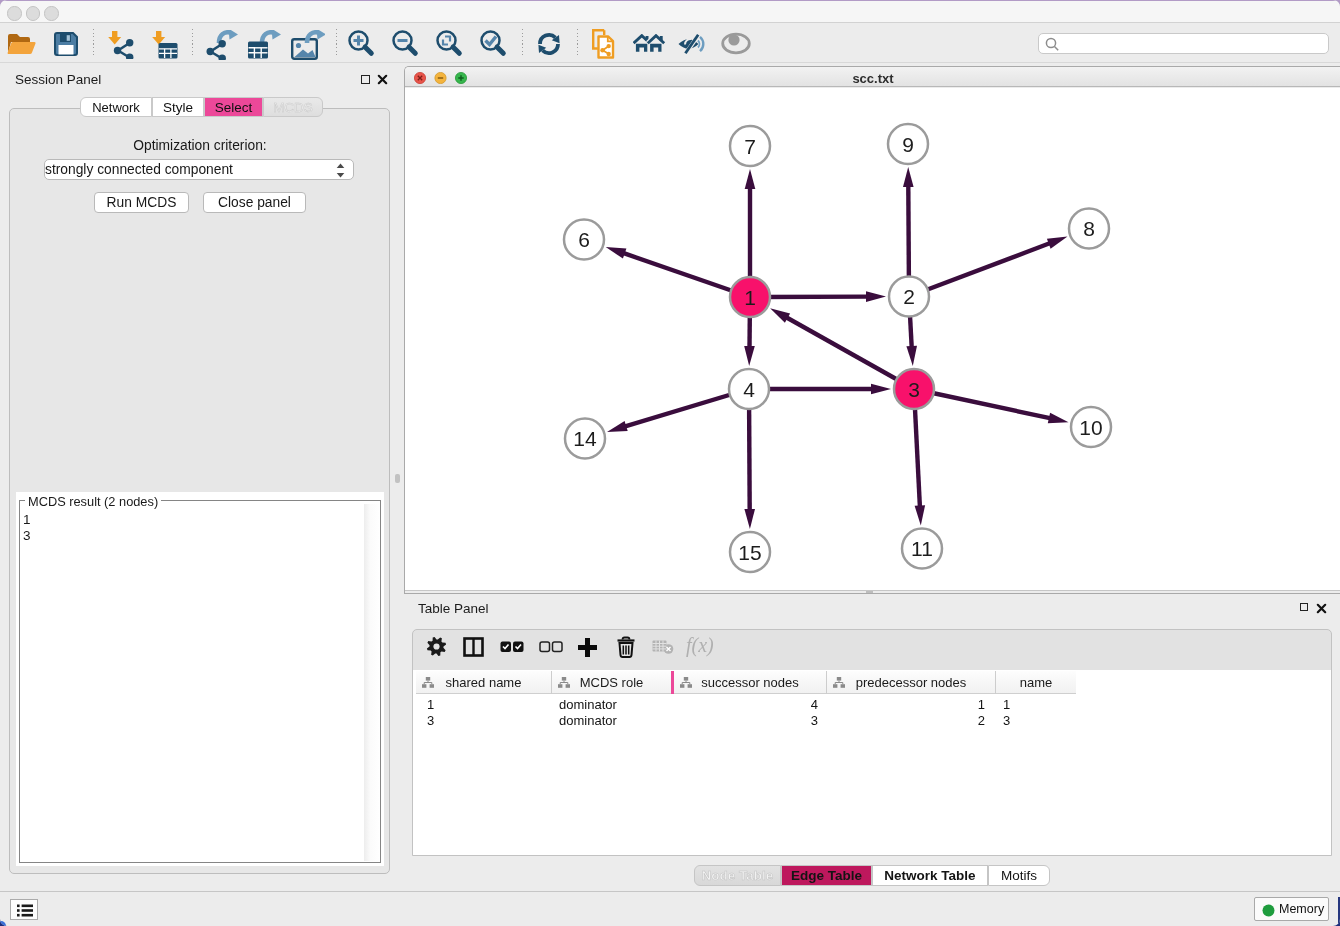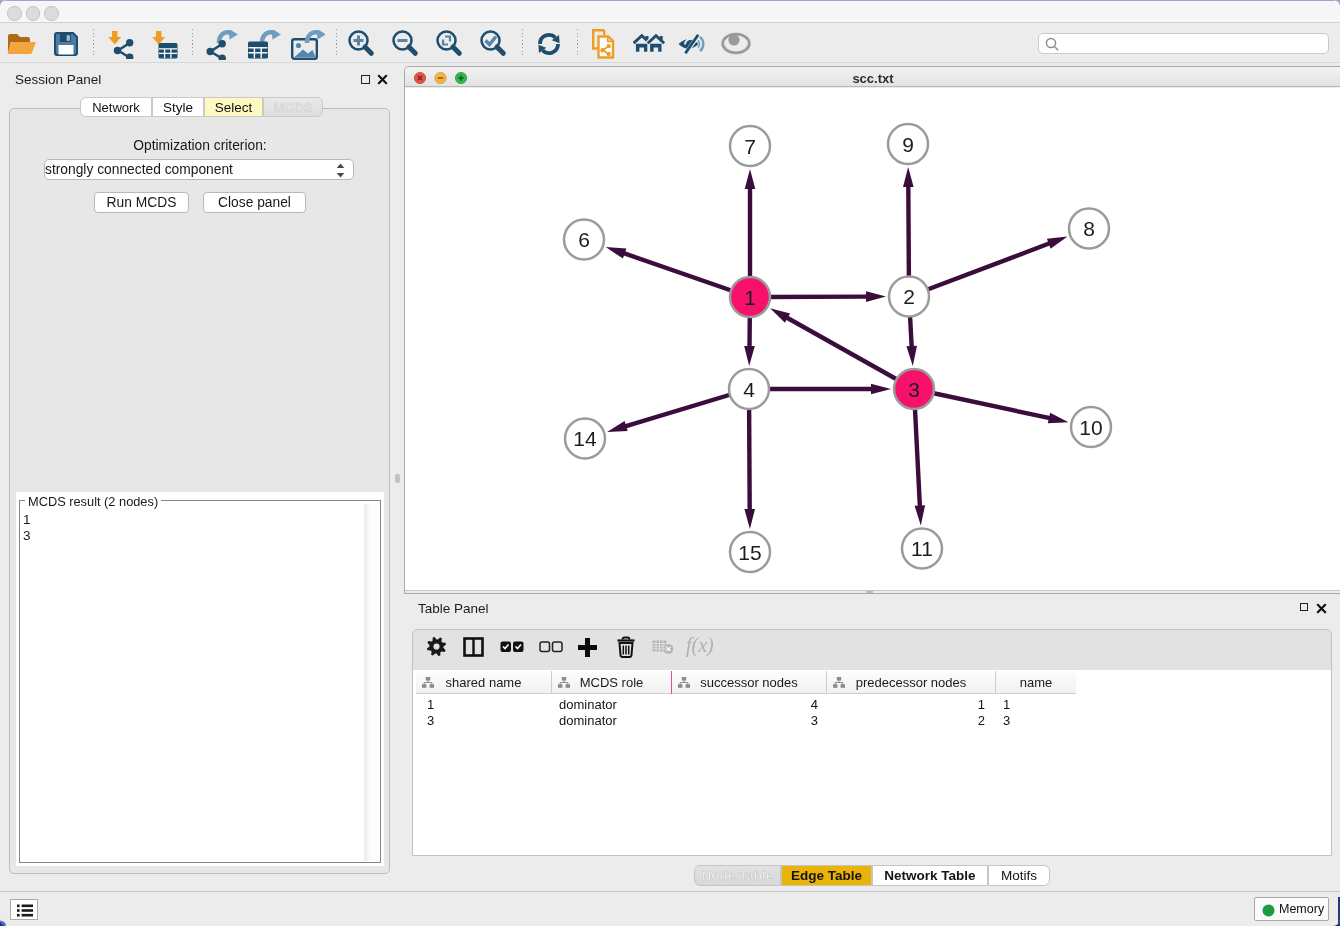--- a/index.html
+++ b/index.html
@@ -166,21 +166,21 @@
       </svg>
     </div>
 <div class="abs" style="left:15px;top:72px;font-size:13.5px;color:#1b1b1b">Session Panel</div>
 <div class="abs" style="left:361px;top:75px;width:9px;height:9px;border:1.6px solid #222"></div>
 <svg class="abs" style="left:377px;top:74px" width="11" height="11" viewBox="0 0 11 11">
       <path d="M1.8,1.8 L9.2,9.2 M9.2,1.8 L1.8,9.2" stroke="#111" stroke-width="2.2" stroke-linecap="round"></path>
     </svg>
 <div class="abs" style="left:9px;top:108px;width:381px;height:766px;background:#e7e7e7;border:1px solid #bdbdbd;border-radius:5px"></div>
 <div class="abs" style="left:80px;top:97px;width:72px;height:20px;background:#fff;border:1px solid #c9c9c9;border-radius:6px 0 0 6px;font-size:13px;color:#111;text-align:center;line-height:19px">Network</div>
 <div class="abs" style="left:152px;top:97px;width:52px;height:20px;background:#fff;border:1px solid #c9c9c9;font-size:13.5px;color:#111;text-align:center;line-height:19px">Style</div>
-<div class="abs" style="left:204px;top:97px;width:59px;height:20px;background:#fef9c3;border:1px solid #c9c9c9;font-size:13.5px;color:#111;text-align:center;line-height:19px">Select</div>
+<div class="abs" style="left:204px;top:97px;width:59px;height:20px;background:#ec4899;border:1px solid #c9c9c9;font-size:13.5px;color:#111;text-align:center;line-height:19px">Select</div>
 <div class="abs" style="left:263px;top:97px;width:60px;height:20px;background:linear-gradient(#e9e9e9,#dedede);border:1px solid #c9c9c9;border-radius:0 6px 6px 0;font-size:13.5px;color:#f4f4f4;-webkit-text-stroke:0.5px #c6c6c6;text-align:center;line-height:19px">MCDS</div>
 <div class="abs" style="left:0;top:138px;width:400px;text-align:center;font-size:13.8px;color:#181818">Optimization criterion:</div>
 <div class="abs" style="left:44px;top:159px;width:310px;height:21px;background:#fff;border:1px solid #b9b9b9;border-radius:5px;font-size:13.8px;color:#181818;line-height:20px;">strongly connected component
 <svg style="position:absolute;right:8px;top:3px" width="9" height="15" viewBox="0 0 9 15">
         <polygon points="4.5,0.5 8.3,5 0.7,5" fill="#4a4a4a"></polygon>
         <polygon points="4.5,14.5 8.3,10 0.7,10" fill="#4a4a4a"></polygon>
       </svg></div>
 <div class="abs" style="left:94px;top:192px;width:95px;height:20.5px;background:#fff;border:1px solid #b9b9b9;border-radius:4px;font-size:13.8px;color:#181818;text-align:center;line-height:19px">Run MCDS</div>
 <div class="abs" style="left:203px;top:192px;width:103px;height:20.5px;background:#fff;border:1px solid #b9b9b9;border-radius:4px;font-size:13.8px;color:#181818;text-align:center;line-height:19px">Close panel</div>
 <div class="abs" style="left:16px;top:492px;width:368px;height:374px;background:#fff"></div>
@@ -320,21 +320,21 @@
         <path d="M6,3.6 V5.5 M2.2,7.2 V5.5 H9.8 V7.2" stroke="#8a8a8a" stroke-width="1" fill="none"></path>
       </svg>shared name</div>
 <div class="abs" style="left:551px;top:671px;width:120px;height:23px;border-left:1px solid #cdcdcd;font-size:13px;color:#1a1a1a;text-align:center;line-height:23px"><svg style="position:absolute;left:6px;top:6px" width="12" height="11" viewBox="0 0 12 11">
         <g fill="#8a8a8a">
           <rect x="3.8" y="0" width="4.4" height="3.6"></rect>
           <rect x="0" y="7.2" width="4.4" height="3.6"></rect>
           <rect x="7.6" y="7.2" width="4.4" height="3.6"></rect>
         </g>
         <path d="M6,3.6 V5.5 M2.2,7.2 V5.5 H9.8 V7.2" stroke="#8a8a8a" stroke-width="1" fill="none"></path>
       </svg>MCDS role</div>
-<div class="abs" style="left:671px;top:671px;width:155px;height:23px;border-left:1px solid #ec4899;font-size:13px;color:#1a1a1a;text-align:center;line-height:23px"><svg style="position:absolute;left:6px;top:6px" width="12" height="11" viewBox="0 0 12 11">
+<div class="abs" style="left:671px;top:671px;width:155px;height:23px;border-left:3px solid #ec4899;font-size:13px;color:#1a1a1a;text-align:center;line-height:23px"><svg style="position:absolute;left:6px;top:6px" width="12" height="11" viewBox="0 0 12 11">
         <g fill="#8a8a8a">
           <rect x="3.8" y="0" width="4.4" height="3.6"></rect>
           <rect x="0" y="7.2" width="4.4" height="3.6"></rect>
           <rect x="7.6" y="7.2" width="4.4" height="3.6"></rect>
         </g>
         <path d="M6,3.6 V5.5 M2.2,7.2 V5.5 H9.8 V7.2" stroke="#8a8a8a" stroke-width="1" fill="none"></path>
       </svg>successor nodes</div>
 <div class="abs" style="left:826px;top:671px;width:169px;height:23px;border-left:1px solid #cdcdcd;font-size:13px;color:#1a1a1a;text-align:center;line-height:23px"><svg style="position:absolute;left:6px;top:6px" width="12" height="11" viewBox="0 0 12 11">
         <g fill="#8a8a8a">
           <rect x="3.8" y="0" width="4.4" height="3.6"></rect>
@@ -348,21 +348,21 @@
 <div class="abs" style="left:559px;top:697px;font-size:13px;color:#141414">dominator</div>
 <div class="abs" style="left:700px;top:697px;width:118px;text-align:right;font-size:13px;color:#141414">4</div>
 <div class="abs" style="left:900px;top:697px;width:85px;text-align:right;font-size:13px;color:#141414">1</div>
 <div class="abs" style="left:1003px;top:697px;font-size:13px;color:#141414">1</div>
 <div class="abs" style="left:427px;top:713px;font-size:13px;color:#141414">3</div>
 <div class="abs" style="left:559px;top:713px;font-size:13px;color:#141414">dominator</div>
 <div class="abs" style="left:700px;top:713px;width:118px;text-align:right;font-size:13px;color:#141414">3</div>
 <div class="abs" style="left:900px;top:713px;width:85px;text-align:right;font-size:13px;color:#141414">2</div>
 <div class="abs" style="left:1003px;top:713px;font-size:13px;color:#141414">3</div>
 <div class="abs" style="left:694px;top:865px;width:87px;height:20.5px;background:linear-gradient(#e2e2e2,#d8d8d8);border:1px solid #c5c5c5;border-radius:6px 0 0 6px;font-size:13.5px;font-weight:bold;color:#f2f2f2;-webkit-text-stroke:0.5px #c2c2c2;text-align:center;line-height:19px">Node Table</div>
-<div class="abs" style="left:781px;top:865px;width:91px;height:20.5px;background:#eab308;border:1px solid #c5c5c5;font-size:13.5px;font-weight:bold;color:#141414;text-align:center;line-height:19px">Edge Table</div>
+<div class="abs" style="left:781px;top:865px;width:91px;height:20.5px;background:#be185d;border:1px solid #c5c5c5;font-size:13.5px;font-weight:bold;color:#141414;text-align:center;line-height:19px">Edge Table</div>
 <div class="abs" style="left:872px;top:865px;width:116px;height:20.5px;background:#fff;border:1px solid #c5c5c5;font-size:13.5px;font-weight:bold;color:#141414;text-align:center;line-height:19px">Network Table</div>
 <div class="abs" style="left:988px;top:865px;width:62px;height:20.5px;background:#fff;border:1px solid #c5c5c5;border-radius:0 6px 6px 0;font-size:13.5px;font-weight:normal;color:#141414;text-align:center;line-height:19px">Motifs</div>
 <div class="abs" style="left:0;top:891px;width:1340px;height:1px;background:#c6c6c6"></div>
 <div class="abs" style="left:10px;top:899px;width:28px;height:21px;background:#fdfdfd;border:1px solid #ababab">
 <svg style="position:absolute;left:6px;top:3.5px" width="16" height="13" viewBox="0 0 16 13">
         <g fill="#1a1a1a">
           <rect x="0" y="0.5" width="2.6" height="2.6"></rect>
           <rect x="0" y="5.2" width="2.6" height="2.6"></rect>
           <rect x="0" y="9.9" width="2.6" height="2.6"></rect>
           <rect x="4.6" y="0.5" width="11.4" height="2.6"></rect>

